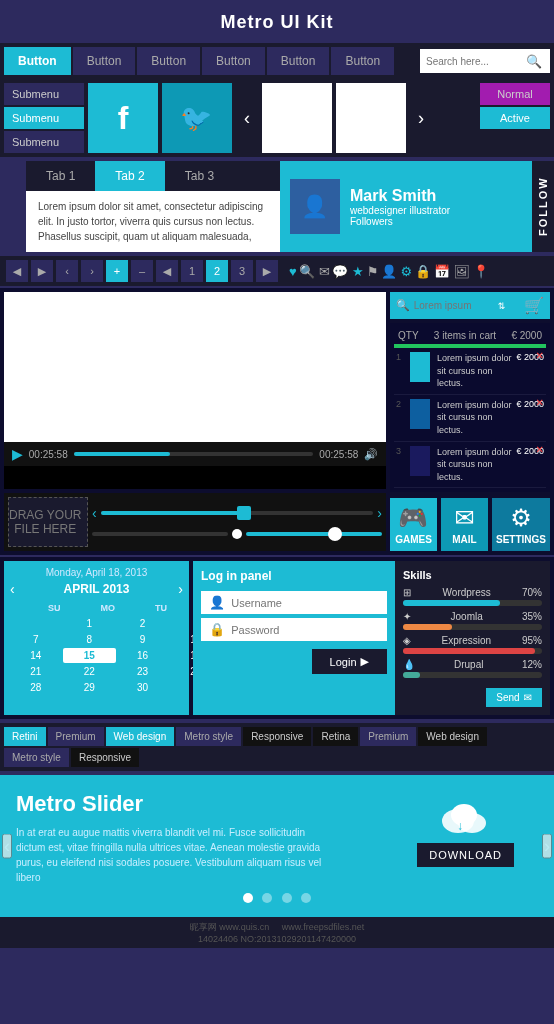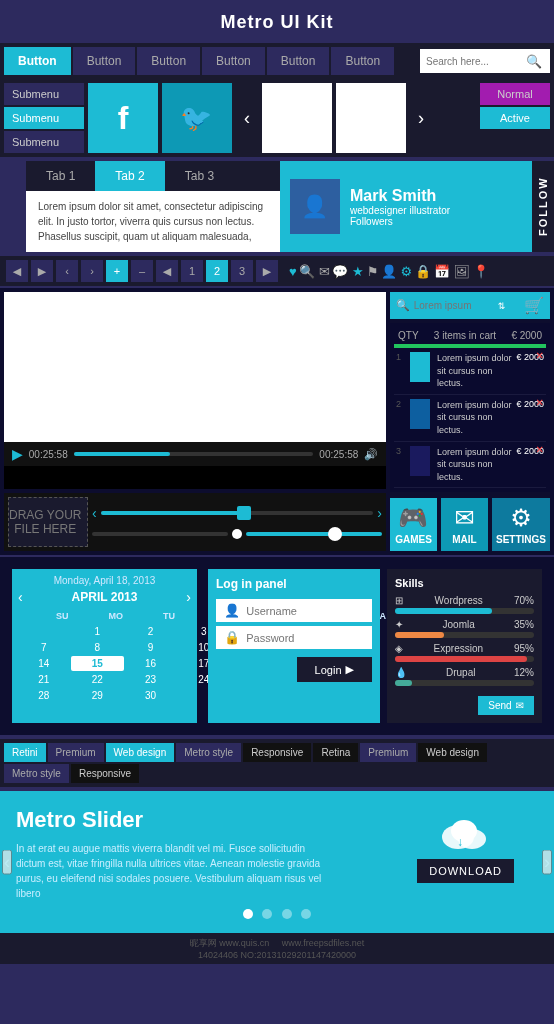--- a/index.html
+++ b/index.html
@@ -786,21 +786,21 @@
         <div class="app-tile-label">MAIL</div>
       </div>
       <div class="app-tile settings">
         <div class="app-tile-icon">⚙</div>
         <div class="app-tile-label">SETTINGS</div>
       </div>
     </div>
   </div>
 </div>
 
-<div style="display:flex;gap:7px;padding:12px;background:#0d0d2e;margin-top:2px;">
+<div style="display:flex;gap:0;padding:4px;background:#0d0d2e;margin-top:2px;">
 
   <div class="calendar-section">
     <div style="font-size:10px;color:#cfe8ff;text-align:center;margin-bottom:3px;">Monday, April 18, 2013</div>
     <div class="cal-header">
       <button class="cal-nav">‹</button>
       <span>APRIL 2013</span>
       <button class="cal-nav">›</button>
     </div>
     <div class="cal-grid">
       <div class="cal-cell header">SU</div>

